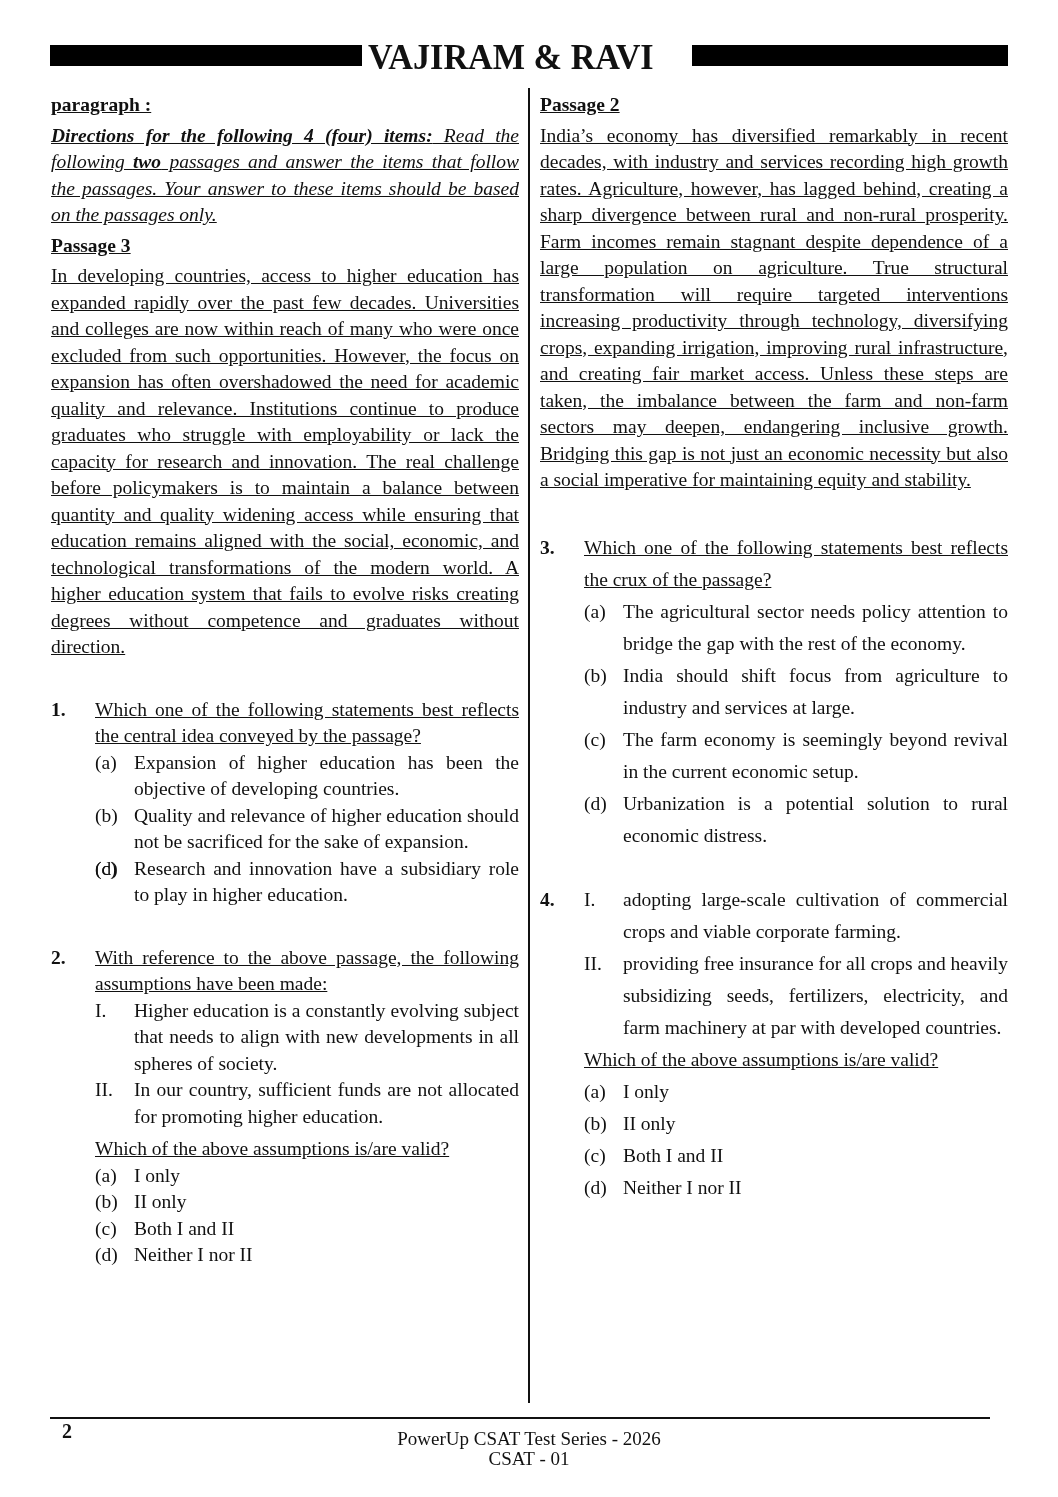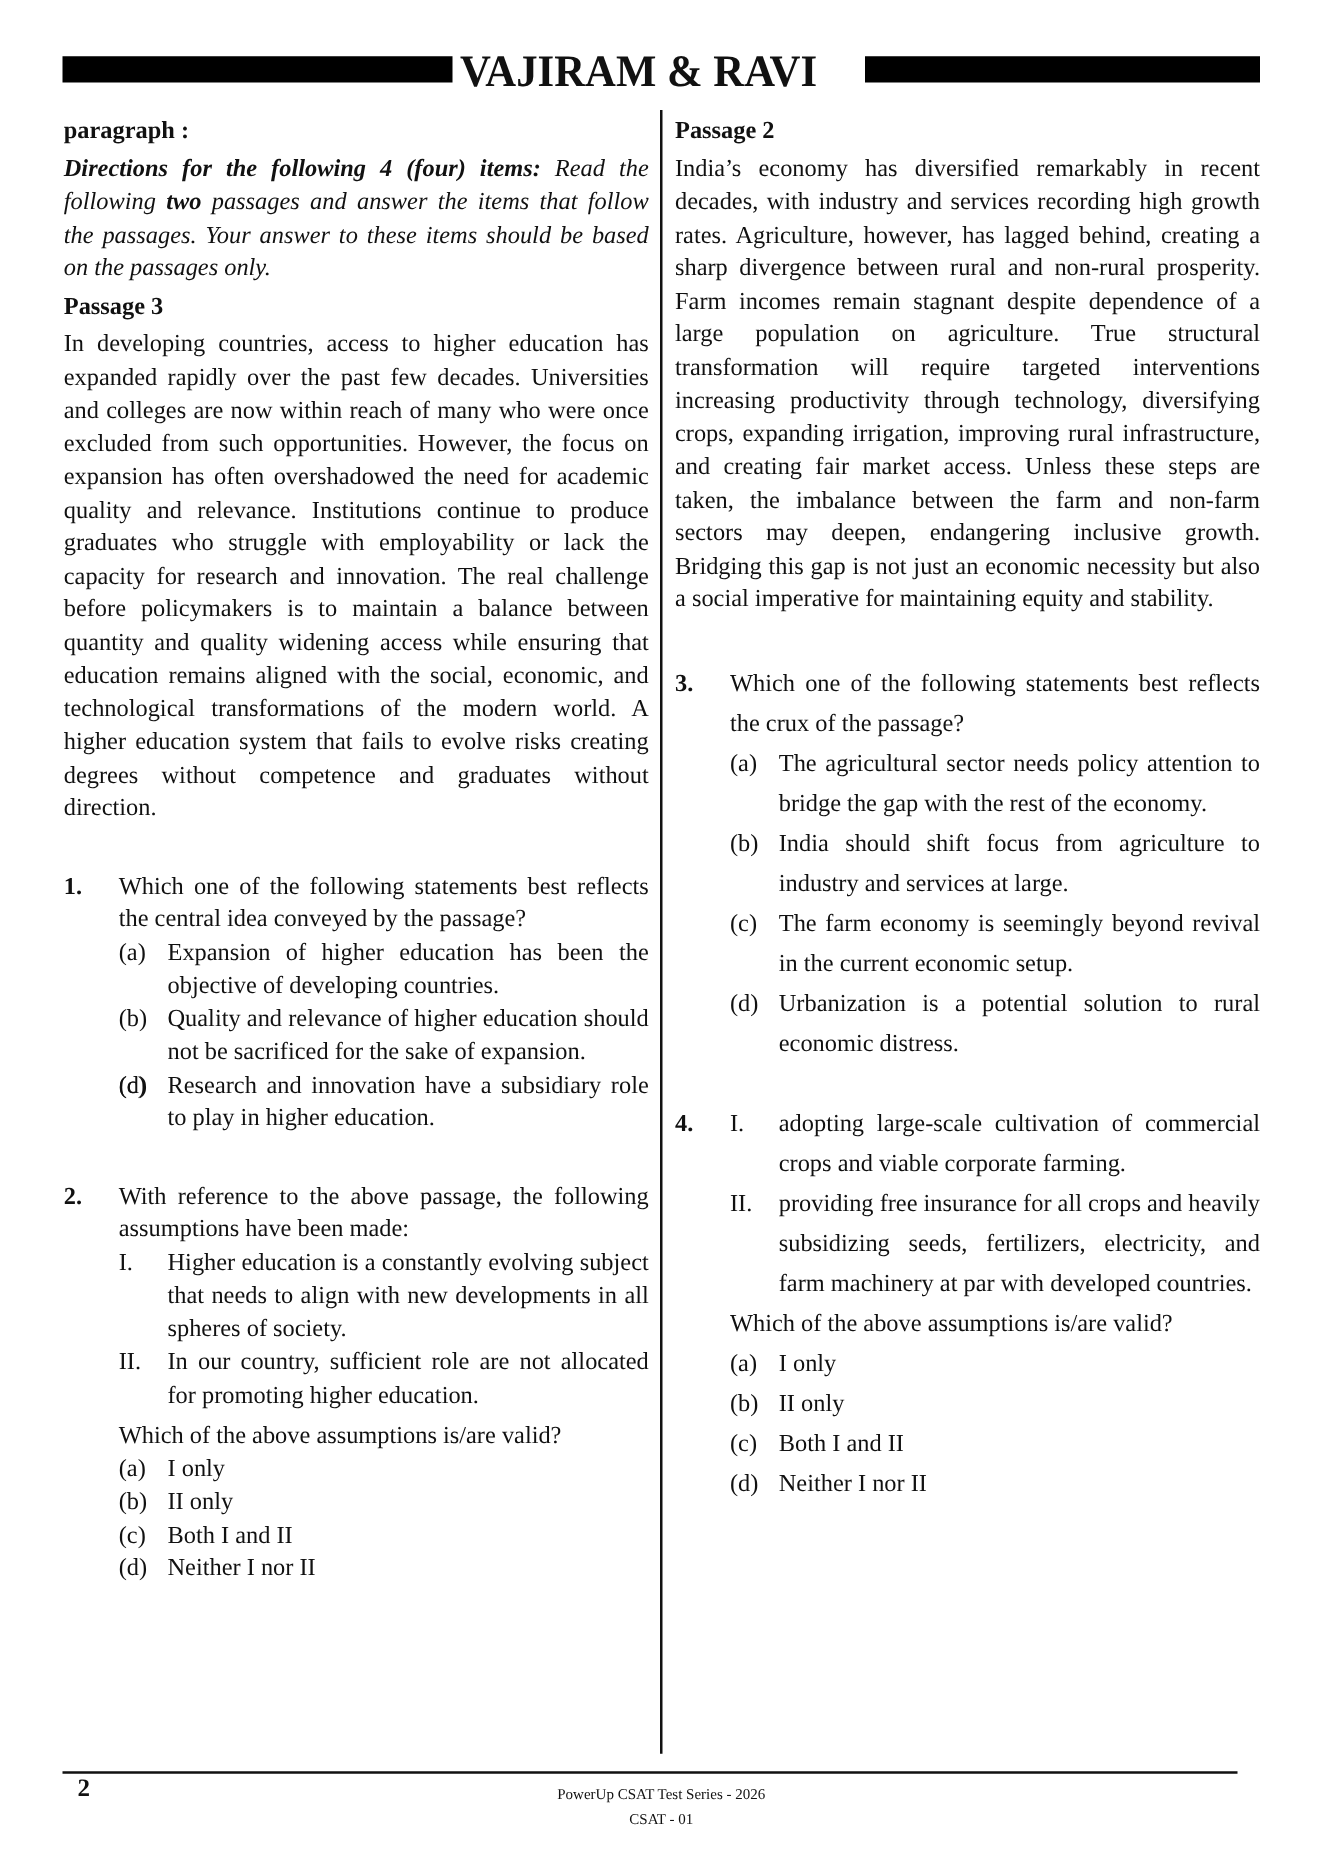--- a/index.html
+++ b/index.html
@@ -8,31 +8,31 @@
   .header { position: absolute; top: 40px; left: 50px; width: 958px; height: 32px; }
   .hbar { position: absolute; top: 5px; height: 21px; background: #000; }
   .hbar.left { left: 0; width: 312px; }
   .hbar.right { left: 642px; width: 316px; }
   .htitle { position: absolute; left: 318px; top: -4px; font-size: 36px; font-weight: bold;
             letter-spacing: 0; transform: scaleX(0.95); transform-origin: left; white-space: nowrap; }
   .divider-v { position: absolute; left: 528px; top: 88px; width: 2px; height: 1315px; background: #111; }
   .col { position: absolute; top: 92px; font-size: 19.5px; line-height: 26.5px; }
   .col.left { left: 51px; width: 468px; }
   .col.right { left: 540px; width: 468px; }
-  p { margin: 0; text-align: justify; }
+  p { margin: 0; text-align: justify; text-decoration: underline; }
   .label-b { font-weight: bold; margin: 0 0 4px 0; }
   .dir { font-style: italic; margin-bottom: 4px; }
   .dir b { font-weight: bold; margin-top: 12px; }
   .q { position: relative; padding-left: 44px; margin: 0; }
   .qnum { position: absolute; left: 0; top: 0; font-weight: bold; }
   .opt { position: relative; padding-left: 39px; margin: 0; text-align: justify; }
   .optk { position: absolute; left: 0; top: 0; }
   .footer-rule { position: absolute; left: 50px; top: 1417px; width: 940px; height: 2px; background: #111; }
   .pnum { position: absolute; left: 62px; top: 1420px; font-weight: bold; font-size: 20px; }
-  .ftext { position: absolute; left: 0; width: 1058px; text-align: center; font-size: 12px; }
+  .ftext { position: absolute; left: 0; width: 1058px; text-align: center; font-size: 19px; }
 </style>
 </head>
 <body>
 
 <div class="header">
   <div class="hbar left"></div>
   <div class="htitle">VAJIRAM &amp; RAVI</div>
   <div class="hbar right"></div>
 </div>
 
@@ -50,21 +50,21 @@
     <div class="opt"><span class="optk">(a)</span><span>Expansion of higher education has been the objective of developing countries.</span></div>
     <div class="opt"><span class="optk">(b)</span><span>Quality and relevance of higher education should not be sacrificed for the sake of expansion.</span></div>
     <div class="opt"><span class="optk">(c)</span></div>
     <div class="opt"><span class="optk">(d)</span><span>Research and innovation have a subsidiary role to play in higher education.</span></div>
   </div>
 
   <div class="q" style="margin-top:36px">
     <span class="qnum">2.</span>
     <p>With reference to the above passage, the following assumptions have been made:</p>
     <div class="opt"><span class="optk">I.</span><span>Higher education is a constantly evolving subject that needs to align with new developments in all spheres of society.</span></div>
-    <div class="opt"><span class="optk">II.</span><span>In our country, sufficient role are not allocated for promoting higher education.</span></div>
+    <div class="opt"><span class="optk">II.</span><span>In our country, sufficient funds are not allocated for promoting higher education.</span></div>
     <p style="margin-top:6px">Which of the above assumptions is/are valid?</p>
     <div class="opt"><span class="optk">(a)</span><span>I only</span></div>
     <div class="opt"><span class="optk">(b)</span><span>II only</span></div>
     <div class="opt"><span class="optk">(c)</span><span>Both I and II</span></div>
     <div class="opt"><span class="optk">(d)</span><span>Neither I nor II</span></div>
   </div>
 </div>
 
 <div class="col right">
   <p class="label-b">Passage 2</p>

